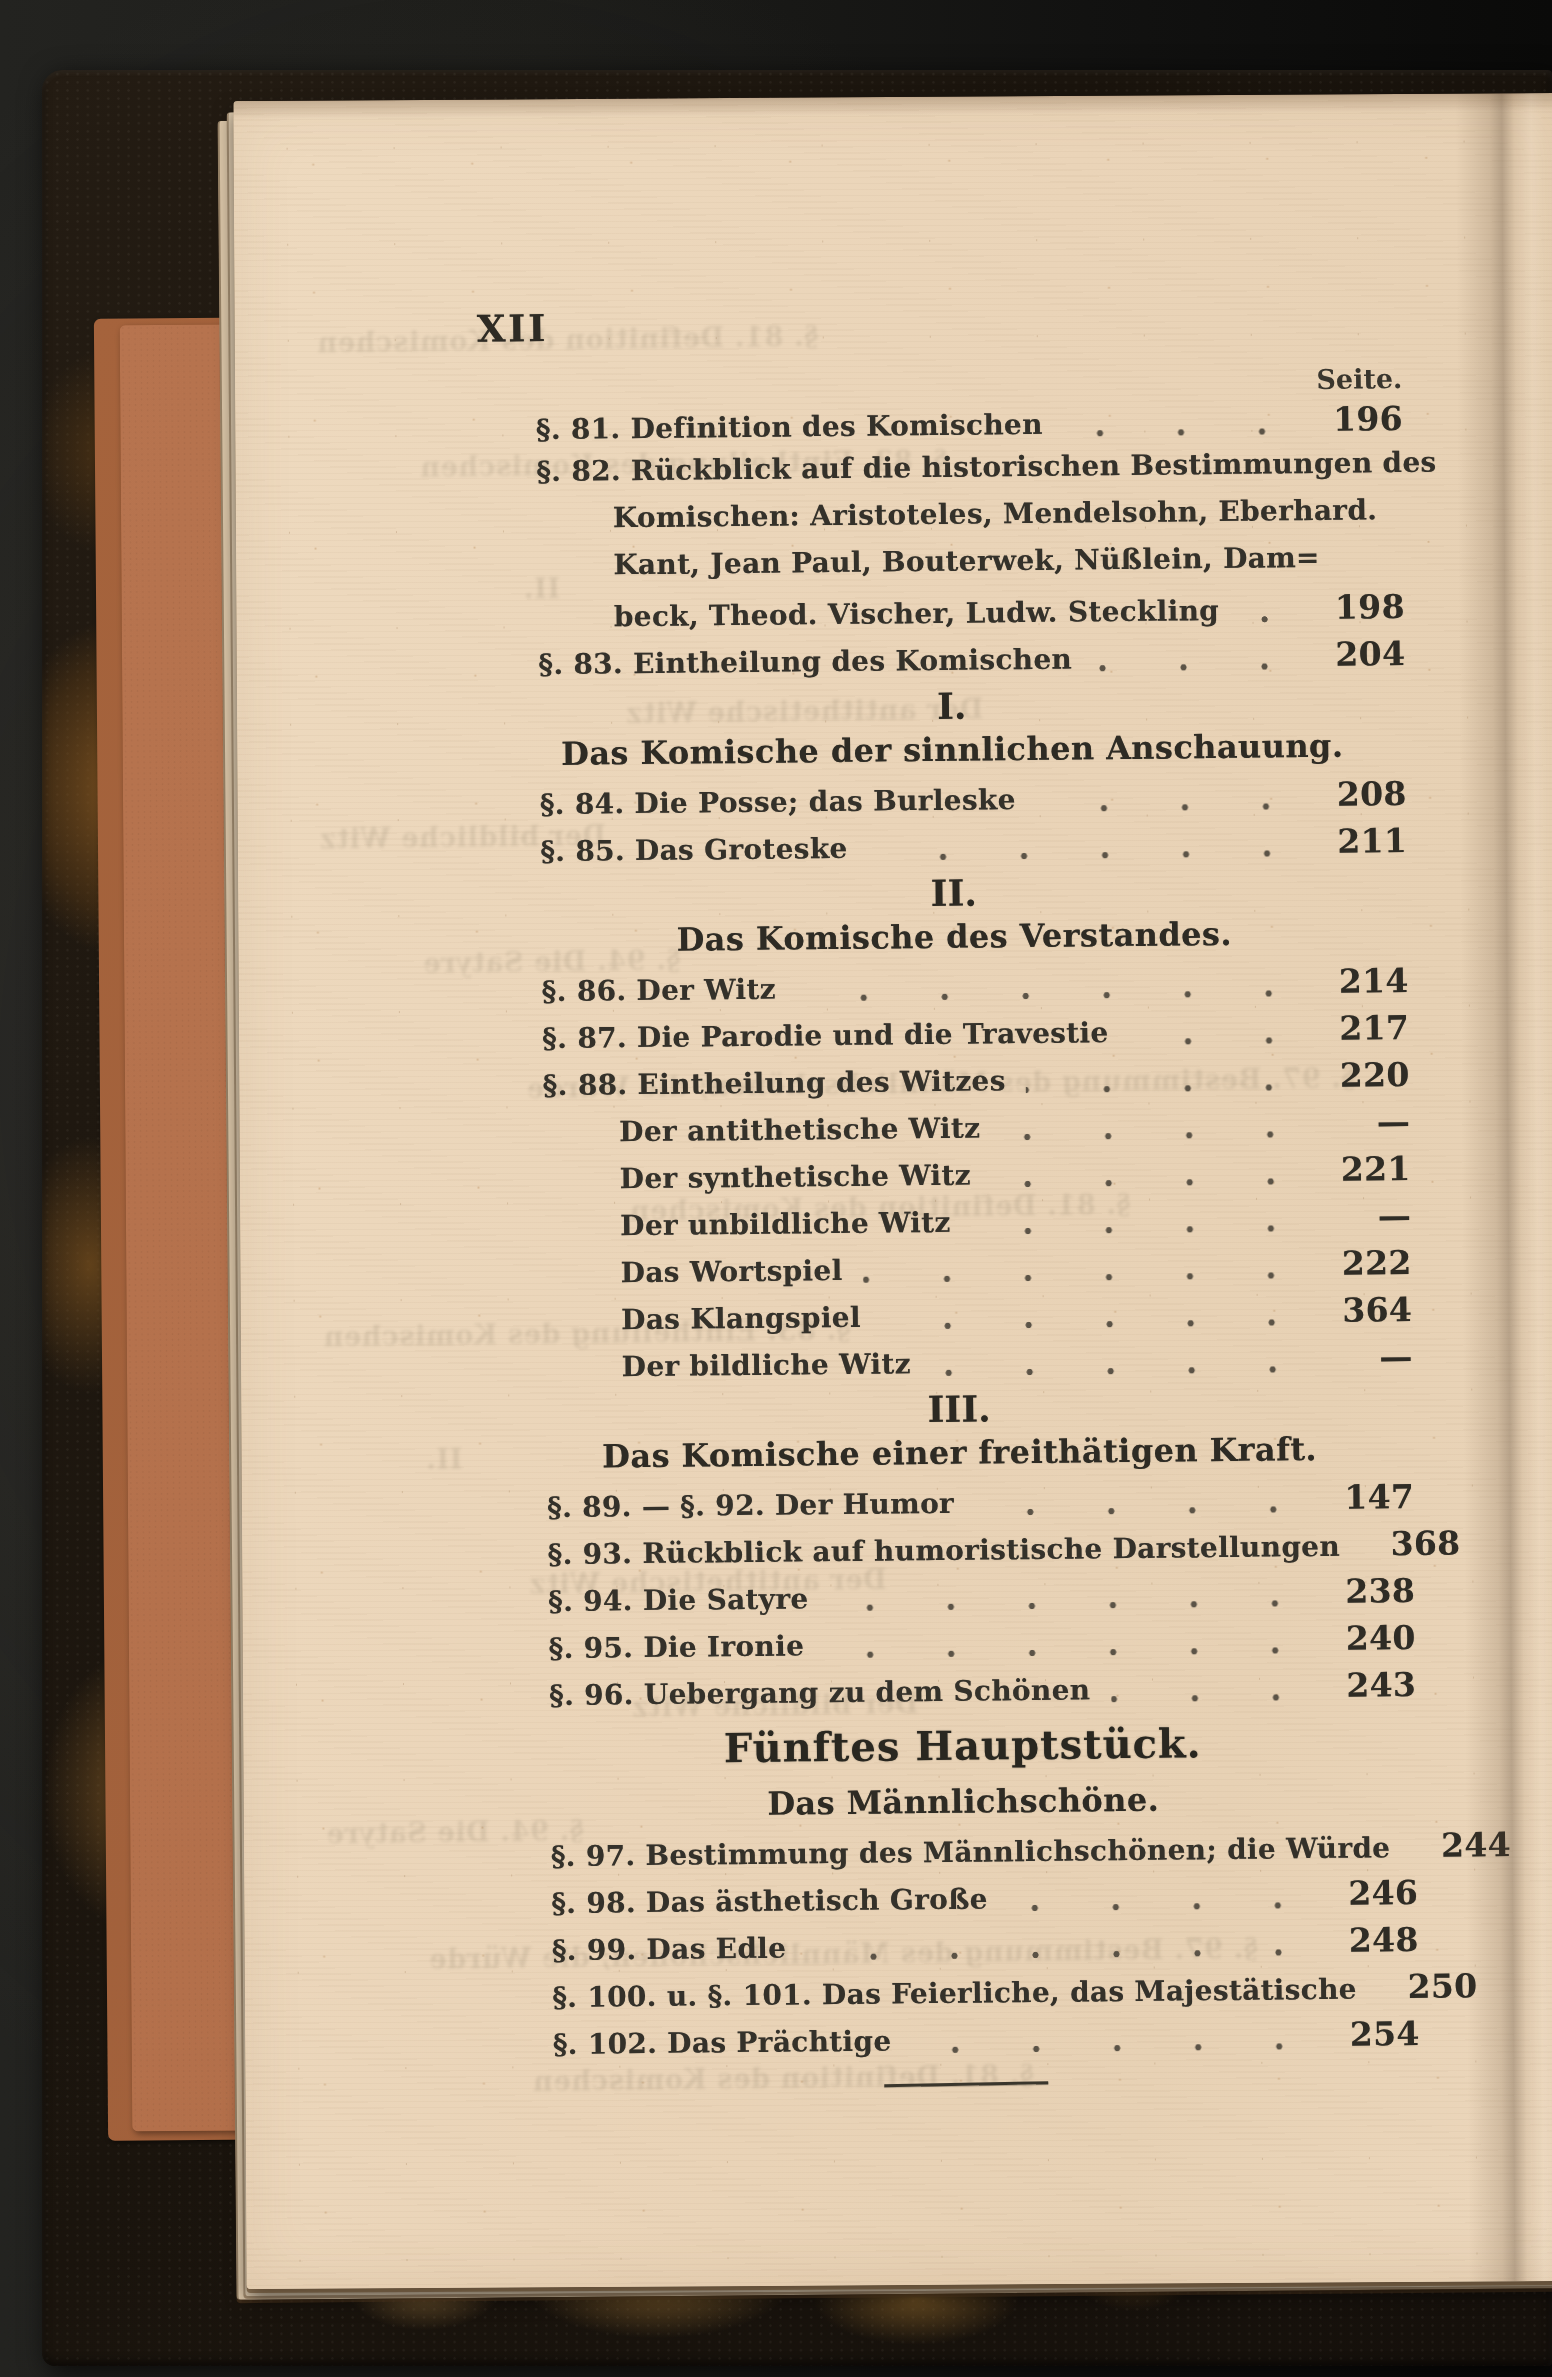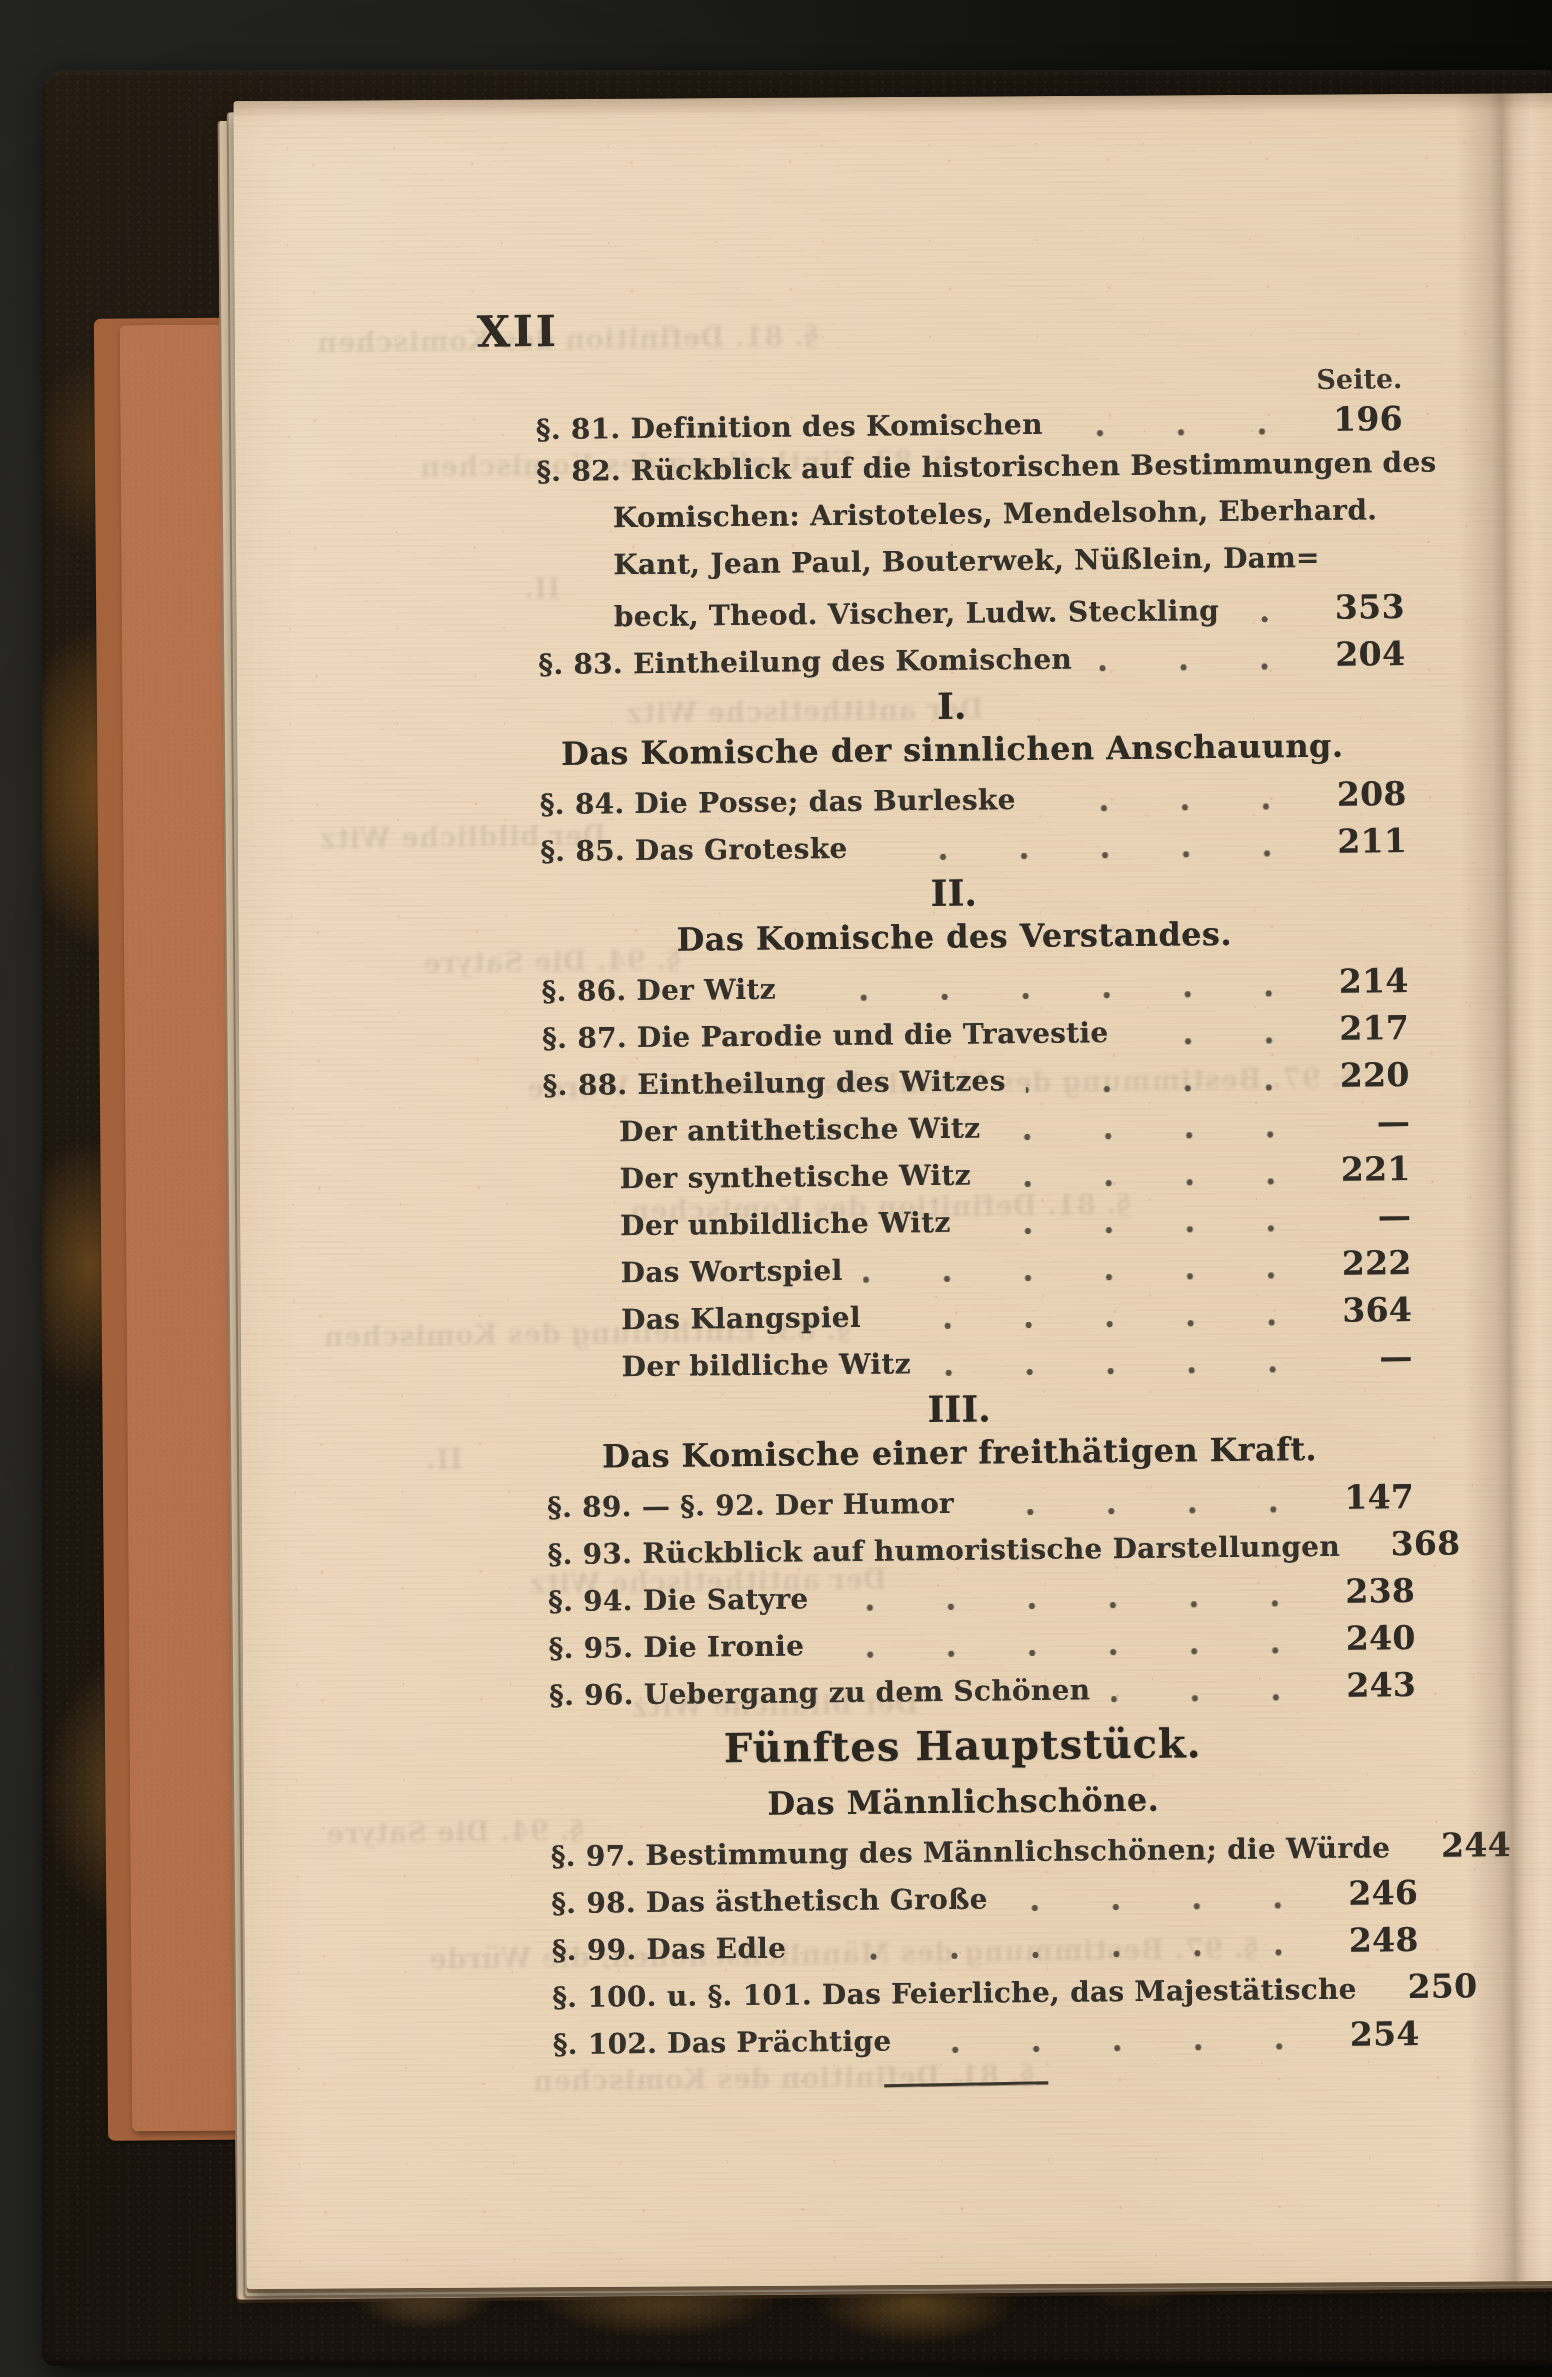--- a/index.html
+++ b/index.html
@@ -101,21 +101,21 @@
   }
 
   
   .page-content{
     position:absolute;left:300px;top:205px;width:867px;
     transform:rotate(-.25deg);
     color:#34312a;
   }
   .folio{
     position:absolute;left:-58px;top:0;
-    font-size:43px;font-weight:700;letter-spacing:2.7px;color:#2e2b24;
+    font-size:37px;font-weight:700;letter-spacing:2.7px;color:#2e2b24;
     text-shadow:0 0 0.7px rgba(46,43,36,.55);
   }
   .seite{
     position:absolute;right:0;top:66px;
     font-size:27px;font-weight:700;color:#3a362e;
   }
   .toc{position:absolute;left:0;top:102px;width:867px;}
 
   .row{display:flex;align-items:baseline;height:47px;
     font-size:28px;font-weight:700;letter-spacing:0.3px;
@@ -187,21 +187,21 @@
         </div>
         <div class="row cont">
           <span class="label">Komischen: Aristoteles, Mendelsohn, Eberhard.</span>
         </div>
         <div class="row cont">
           <span class="label">Kant, Jean Paul, Bouterwek, Nüßlein, Dam=</span>
         </div>
         <div class="row cont">
           <span class="label">beck, Theod. Vischer, Ludw. Steckling</span>
           <span class="leader"></span>
-          <span class="pagenum">353</span>
+          <span class="pagenum">198</span>
         </div>
         <div class="row entry">
           <span class="label">§. 83. Eintheilung des Komischen</span>
           <span class="leader"></span>
           <span class="pagenum">204</span>
         </div>
         <div class="h-roman">I.</div>
         <div class="h-section">Das Komische der sinnlichen Anschauung.</div>
         <div class="row entry">
           <span class="label">§. 84. Die Posse; das Burleske</span>

